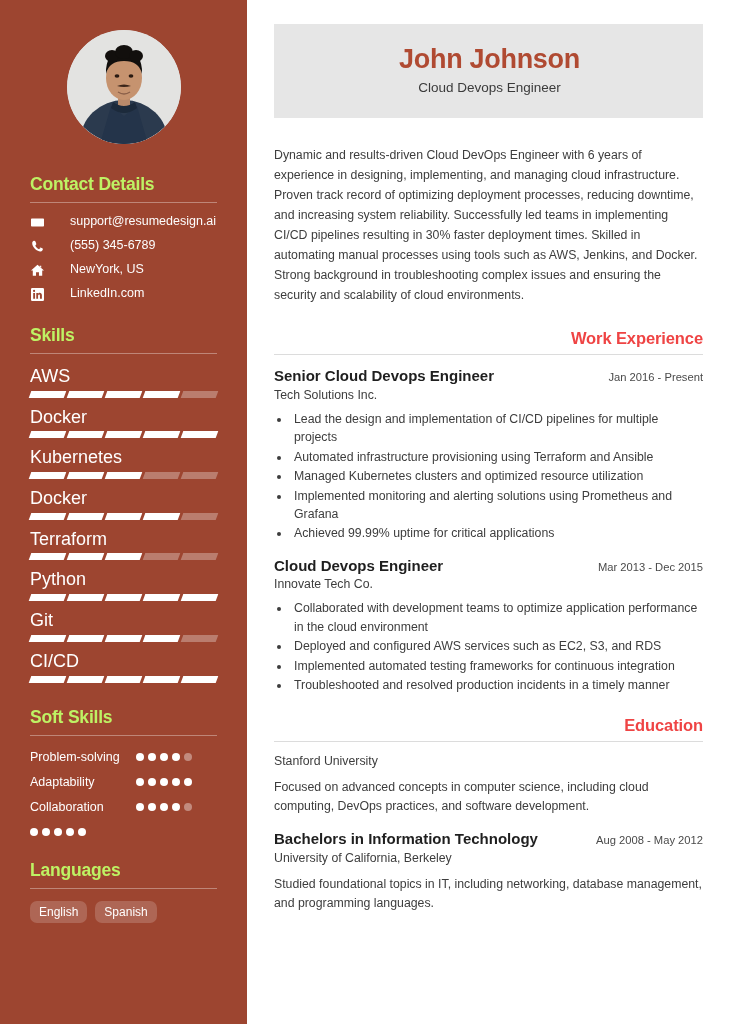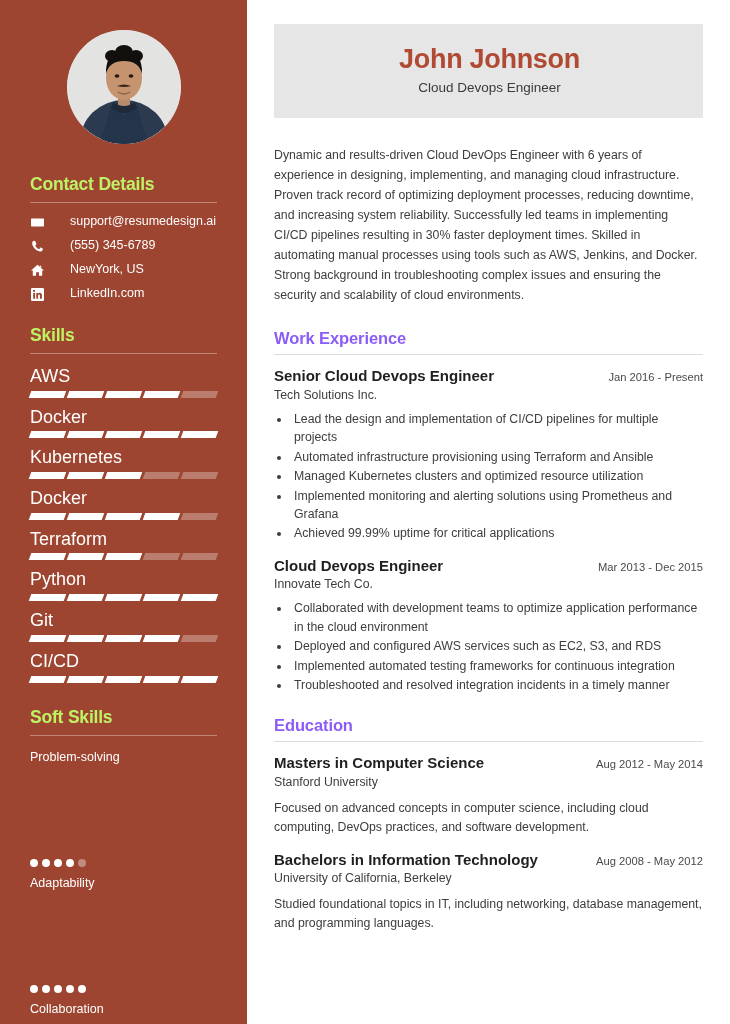--- a/index.html
+++ b/index.html
@@ -99,21 +99,20 @@
     transform: skewX(-20deg);
   }
   .seg.on { background: #ffffff; }
 
   
   .soft-row {
     display: flex;
     align-items: flex-start;
     margin-bottom: 7px;
     gap: 6px;
-    flex-direction: column;
   }
   .soft-name {
     font-size: 12.5px;
     line-height: 1.45;
     color: #ffffff;
     width: 100px;
     flex: 0 0 100px;
   }
   .soft-dots {
     display: flex;
@@ -171,23 +170,24 @@
   .summary {
     font-size: 12.3px;
     line-height: 1.62;
     color: #3d3d3d;
     margin-bottom: 24px;
   }
 
   .main-heading {
     font-size: 16.5px;
     font-weight: bold;
-    color: #8b5cf6;
+    color: #ef4444;
     letter-spacing: -0.1px;
     margin-bottom: 6px;
+    text-align: right;
   }
   .main-rule {
     height: 1px;
     background: #dcdcdc;
     margin-bottom: 11px;
   }
   .main-block { margin-bottom: 22px; }
 
   .entry { margin-bottom: 13px; }
   .entry-head {
@@ -485,35 +485,31 @@
           <div class="entry">
       <div class="entry-head">
         <div class="entry-title">Cloud Devops Engineer</div>
         <div class="entry-date">Mar 2013 - Dec 2015</div>
       </div>
       <div class="entry-org">Innovate Tech Co.</div>
       <ul class="bullets">
               <li>Collaborated with development teams to optimize application performance in the cloud environment</li>
               <li>Deployed and configured AWS services such as EC2, S3, and RDS</li>
               <li>Implemented automated testing frameworks for continuous integration</li>
-              <li>Troubleshooted and resolved integration incidents in a timely manner</li>
+              <li>Troubleshooted and resolved production incidents in a timely manner</li>
             </ul>
     </div>
         </div>
     </section>
 
     <section class="main-block">
       <h2 class="main-heading">Education</h2>
       <div class="main-rule"></div>
       <div id="edu-container">
           <div class="entry">
-      <div class="entry-head">
-        <div class="entry-title">Masters in Computer Science</div>
-        <div class="entry-date">Aug 2012 - May 2014</div>
-      </div>
       <div class="entry-org">Stanford University</div>
       <div class="entry-desc">Focused on advanced concepts in computer science, including cloud computing, DevOps practices, and software development.</div>
     </div>
           <div class="entry">
       <div class="entry-head">
         <div class="entry-title">Bachelors in Information Technology</div>
         <div class="entry-date">Aug 2008 - May 2012</div>
       </div>
       <div class="entry-org">University of California, Berkeley</div>
       <div class="entry-desc">Studied foundational topics in IT, including networking, database management, and programming languages.</div>

